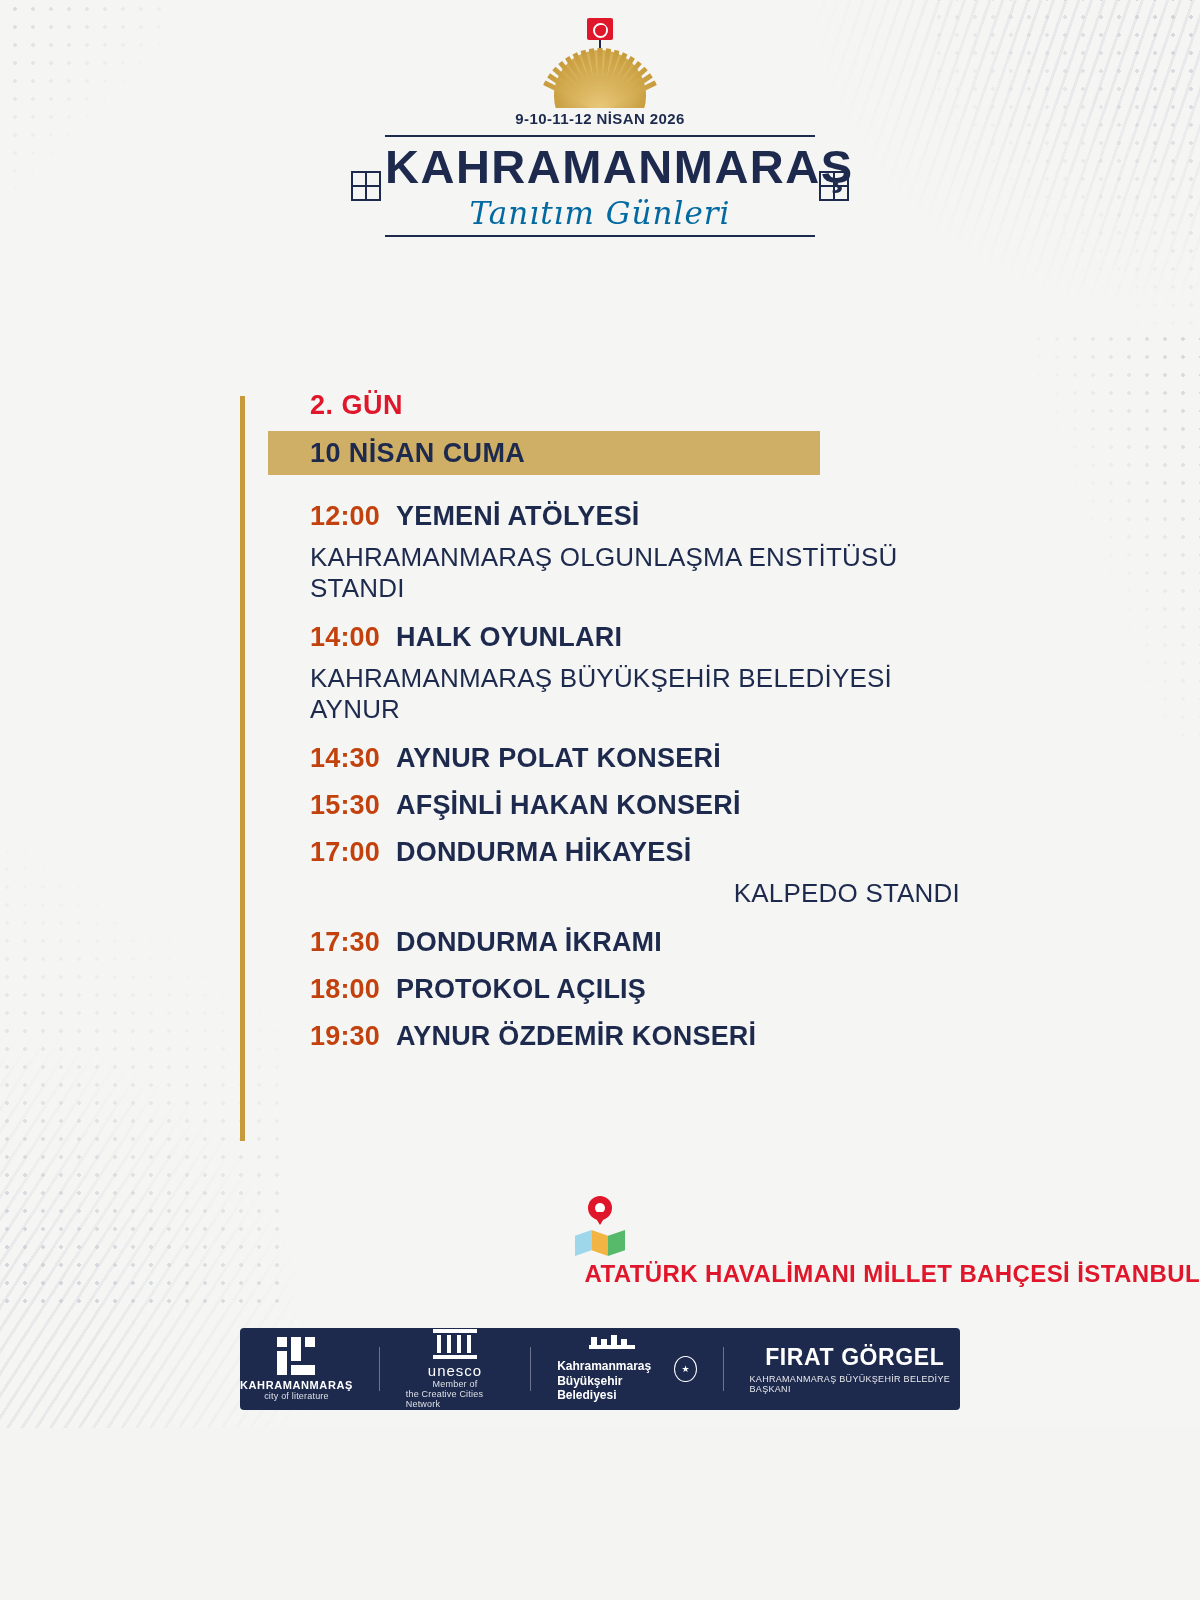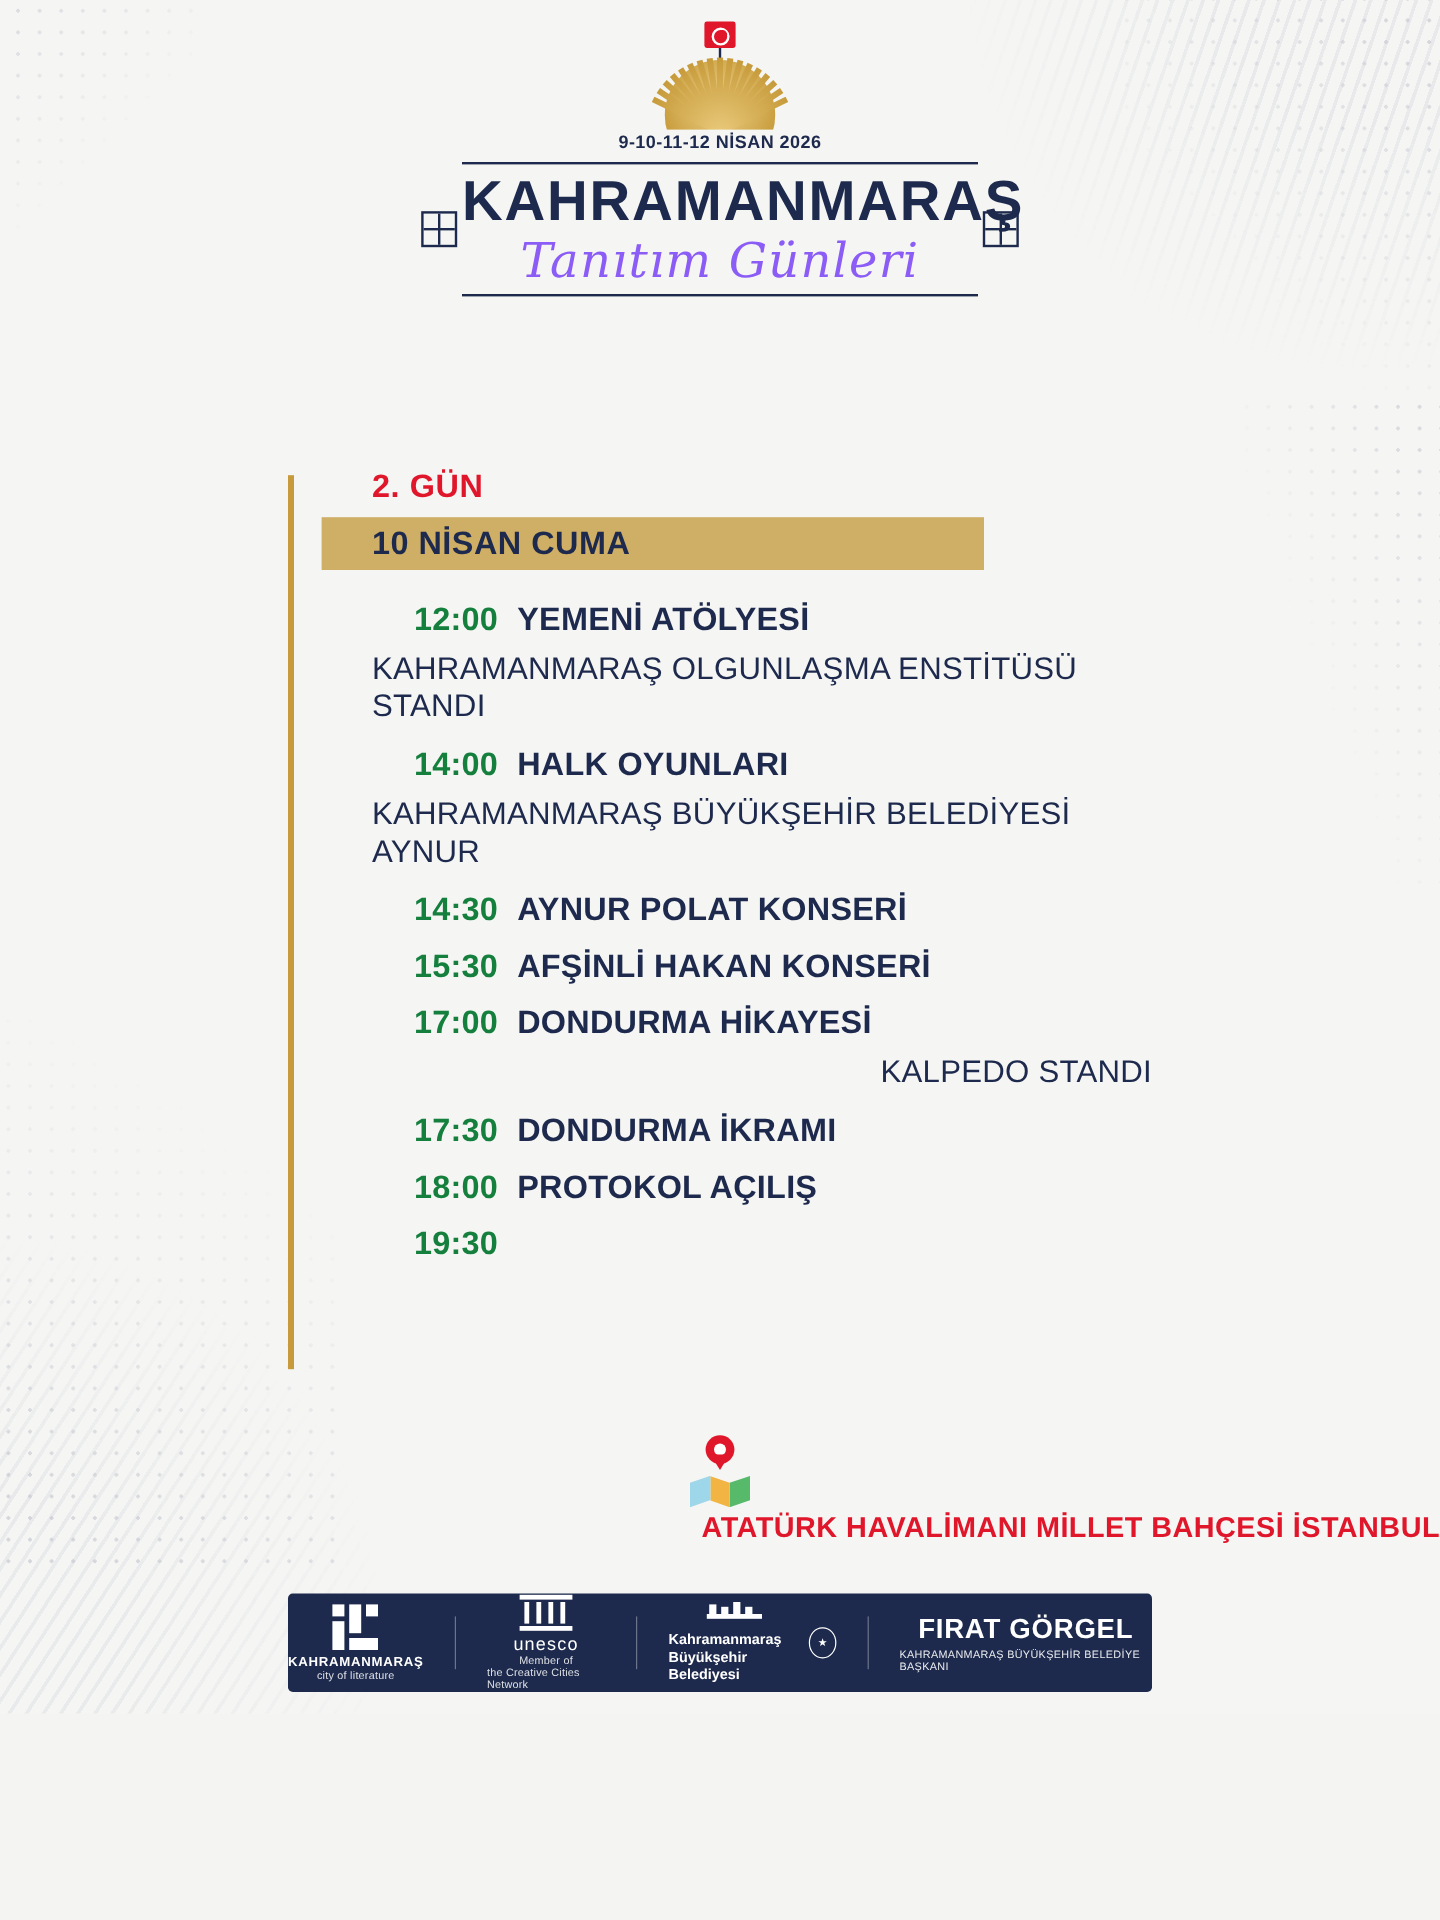--- a/index.html
+++ b/index.html
@@ -117,21 +117,21 @@
   }
   .title-box:before { left: -34px; }
   .title-box:after { right: -34px; }
   .main-title {
     font-size: 47px; font-weight: bold; letter-spacing: 1.5px;
     color: #1d2a4d; line-height: 1.02;
   }
   .sub-title {
     font-family: "DejaVu Serif", serif;
     font-style: italic;
-    font-size: 40px; color: #8b5cf6;
+    font-size: 31px; color: #0369a1;
     letter-spacing: 1px;
     margin-top: 4px; margin-bottom: 2px;
   }
   .program-banner {
     margin: 22px auto 0;
     width: 460px; height: 66px;
     background: #1d2a4d;
     display: flex; align-items: center; justify-content: center;
     color: #fff; font-size: 44px; font-weight: bold; letter-spacing: 12px;
     text-indent: 12px;
@@ -155,22 +155,22 @@
     background: #cfae65;
     display: flex; align-items: center;
   }
   .date-bar span {
     margin-left: 42px;
     color: #1d2a4d; font-size: 27px; font-weight: bold; letter-spacing: .4px;
   }
   .items { margin-top: 26px; margin-left: 70px; }
   .row { display: flex; align-items: baseline; margin-bottom: 16px; }
   .row .time {
-    color: #15803d; font-size: 27px; font-weight: bold;
-    min-width: 86px; letter-spacing: .2px; margin-left: 35px;
+    color: #c2410c; font-size: 27px; font-weight: bold;
+    min-width: 86px; letter-spacing: .2px;
   }
   .row .title {
     color: #1d2a4d; font-size: 27px; font-weight: bold; letter-spacing: .2px;
   }
   .row.note {
     margin-top: -6px; margin-bottom: 18px; justify-content: flex-end;
   }
   .row.note .title {
     font-weight: normal; font-size: 26px; color: #1d2a4d;
   }
@@ -361,20 +361,21 @@
         <div class="title">DONDURMA İKRAMI</div>
       </div>
 
       <div class="row">
         <div class="time">18:00</div>
         <div class="title">PROTOKOL AÇILIŞ</div>
       </div>
 
       <div class="row">
         <div class="time">19:30</div>
+        <div class="title">AYNUR ÖZDEMİR KONSERİ</div>
       </div>
 
     </div>
   </div>
 
   <div class="venue">
     <div class="pin">
       <div class="map"></div>
       <div class="marker"></div>
     </div>

